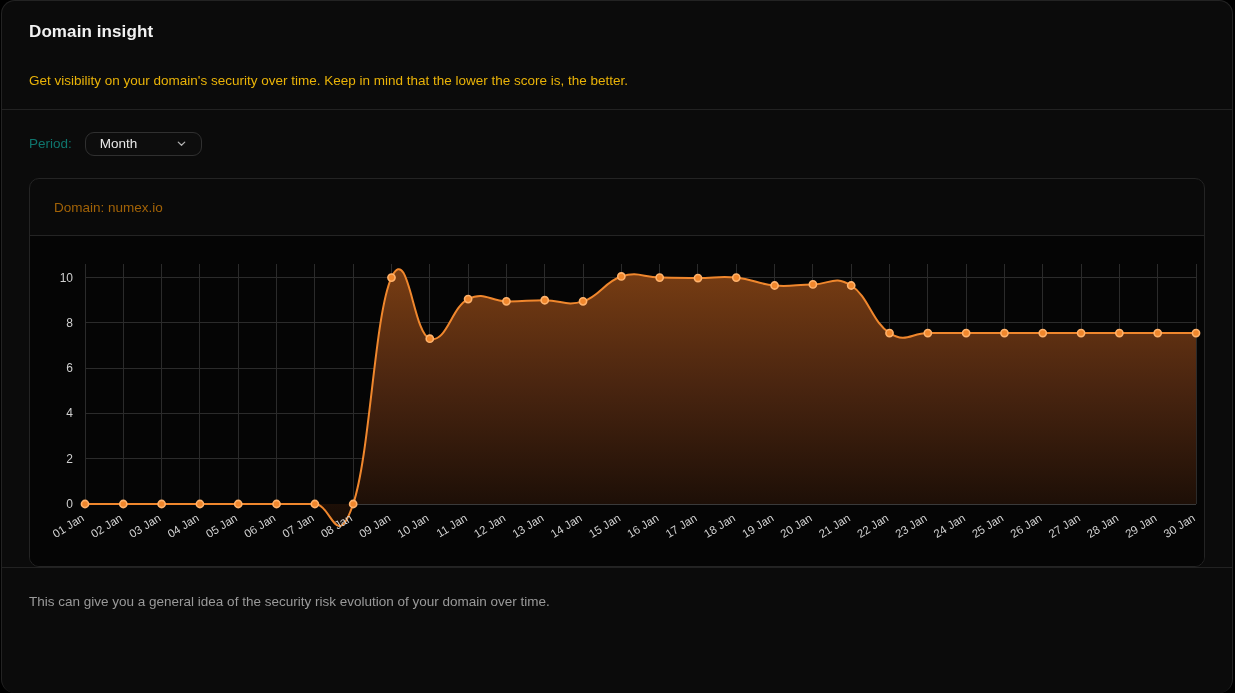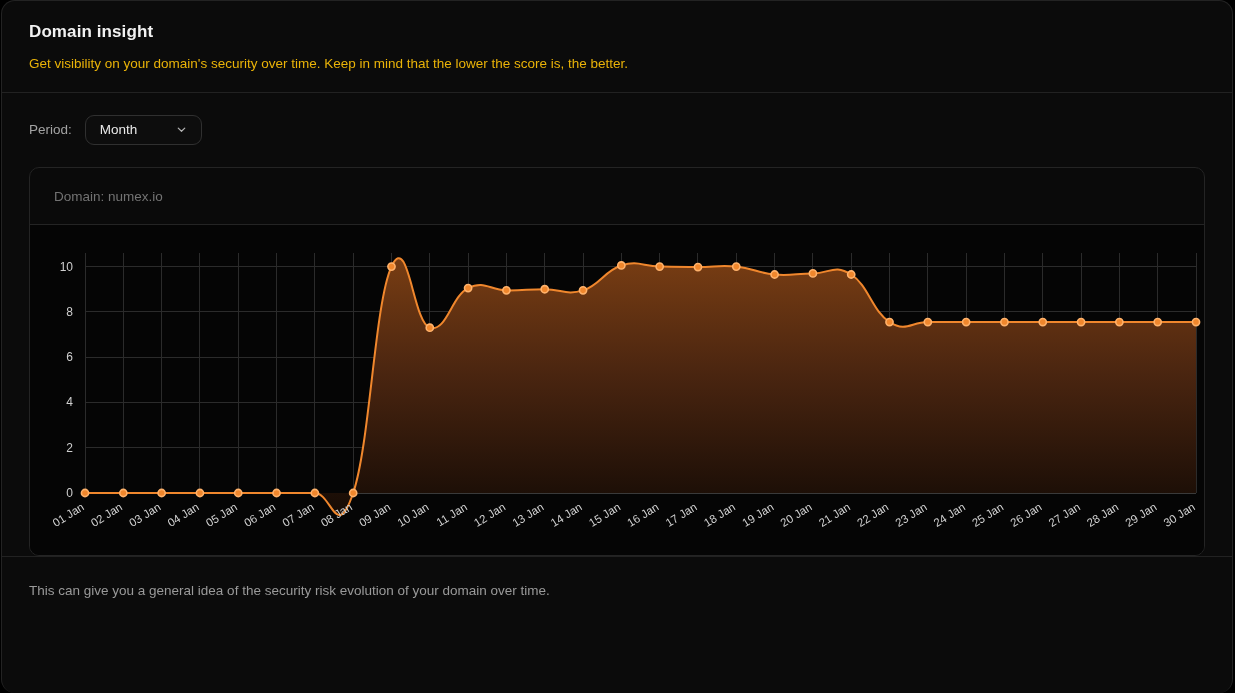--- a/index.html
+++ b/index.html
@@ -39,21 +39,21 @@
   
   .card-header {
     padding: 22px 27px 20px 27px;
     border-bottom: 1px solid #222222;
   }
   .card-title {
     font-size: 17px;
     font-weight: bold;
     color: #f2f2f2;
     letter-spacing: .1px;
-    margin: 0 0 14px 0;
+    margin: 0 0 31px 0;
     line-height: 1.1;
   }
   .card-subtitle {
     font-size: 13.5px;
     color: #eab308;
     margin: 0;
     line-height: 1.2;
     font-weight: normal;
   }
 
@@ -64,28 +64,28 @@
 
   
   .period-row {
     display: flex;
     align-items: center;
     gap: 13px;
     margin-bottom: 22px;
   }
   .period-label {
     font-size: 13.5px;
-    color: #a3a3a3;
+    color: #0f766e;
   }
   .select {
     display: flex;
     align-items: center;
     justify-content: space-between;
     width: 117px;
-    height: 30px;
+    height: 24px;
     padding: 0 13px 0 14px;
     background: #0d0d0d;
     border: 1px solid #303030;
     border-radius: 9px;
     cursor: pointer;
   }
   .select-value {
     font-size: 13.5px;
     color: #e9e9e9;
   }
@@ -103,21 +103,21 @@
     border-radius: 10px;
     background: #0a0a0a;
     overflow: hidden;
   }
   .chart-panel-header {
     padding: 19px 0 19px 24px;
     border-bottom: 1px solid #242424;
   }
   .chart-panel-title {
     font-size: 13.5px;
-    color: #737373;
+    color: #a16207;
   }
   .chart-wrap {
     padding: 0;
     background: #050505;
   }
   .chart-svg {
     display: block;
     width: 1176px;
     height: 330px;
   }

